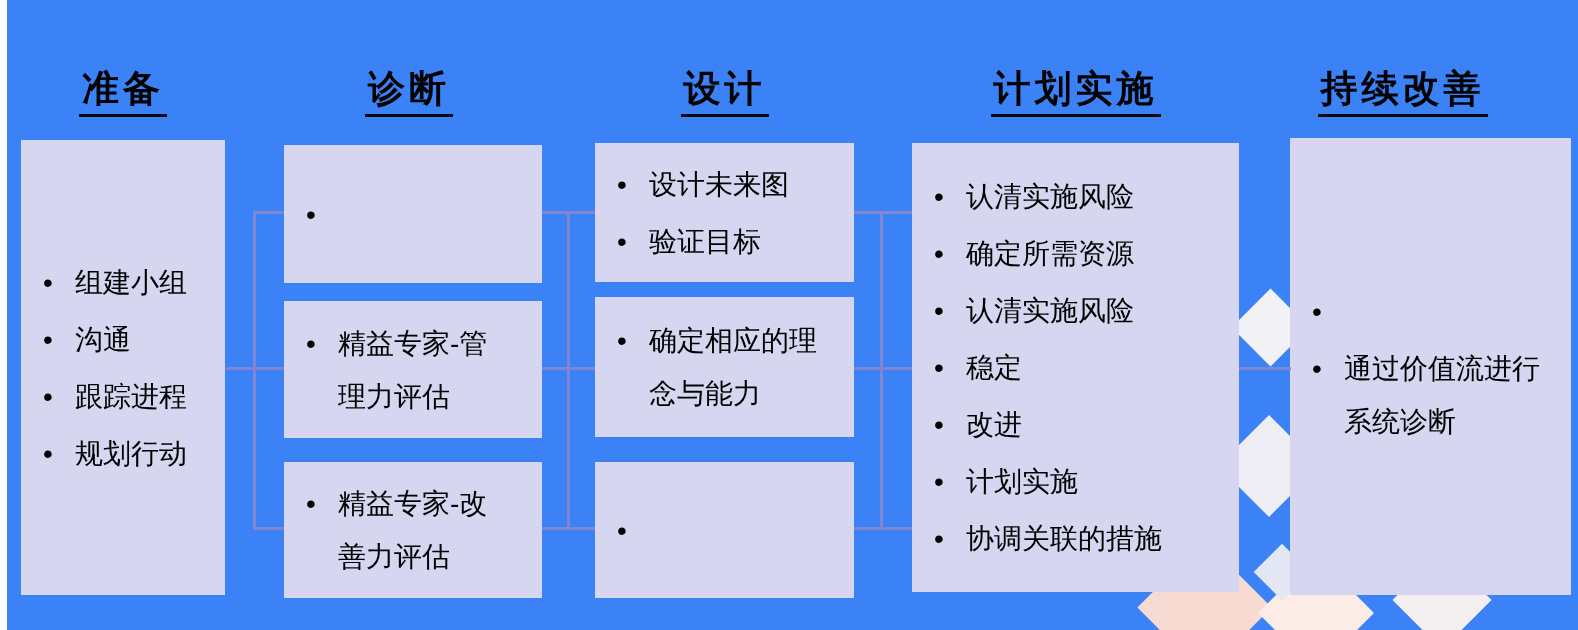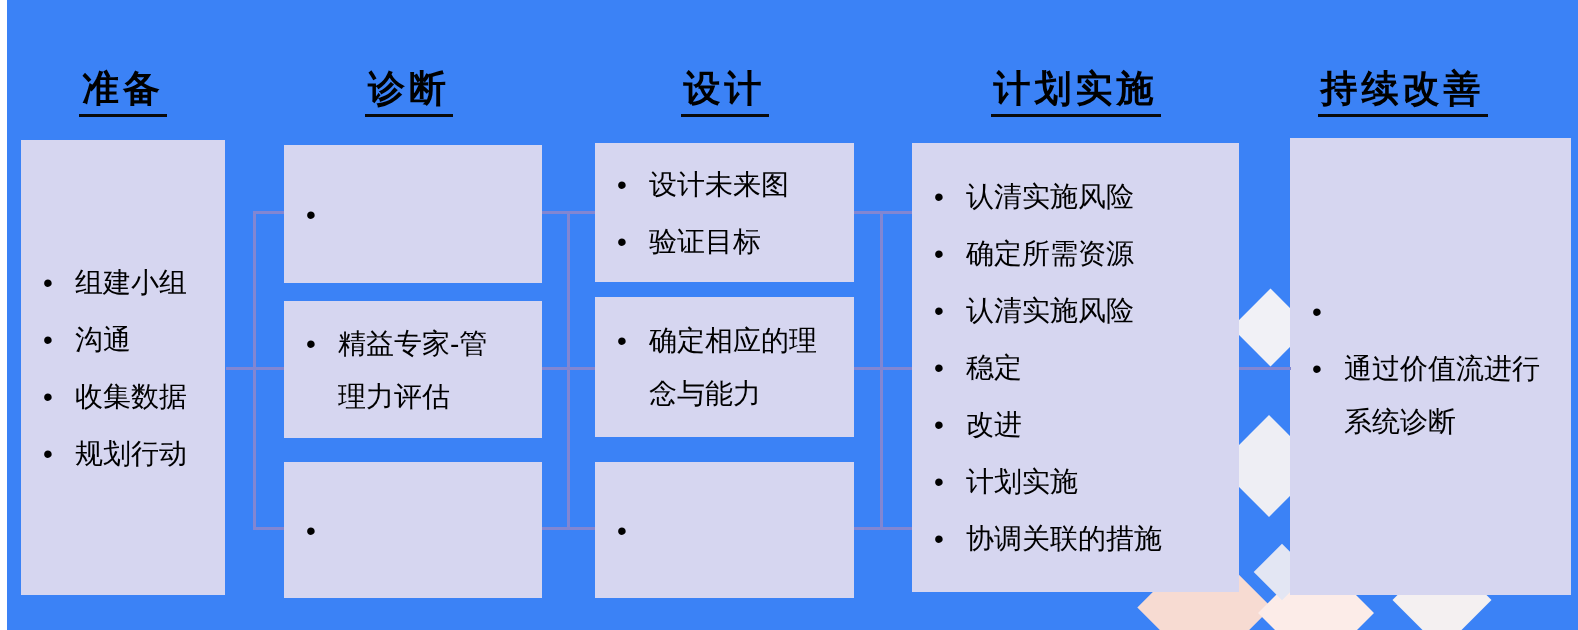--- a/index.html
+++ b/index.html
@@ -63,21 +63,21 @@
     <div class="li">
       <span class="dot">•</span>
       <span class="t">组建小组</span>
     </div>
     <div class="li">
       <span class="dot">•</span>
       <span class="t">沟通</span>
     </div>
     <div class="li">
       <span class="dot">•</span>
-      <span class="t">收集数据</span>
+      <span class="t">跟踪进程</span>
     </div>
     <div class="li">
       <span class="dot">•</span>
       <span class="t">规划行动</span>
     </div>
   </div>
 
   <div class="box w174" style="left:277px;top:145px;width:258px;height:138px;">
     <div class="li">
       <span class="dot">•</span>
@@ -85,20 +85,21 @@
   </div>
   <div class="box w174" style="left:277px;top:301px;width:258px;height:137px;">
     <div class="li">
       <span class="dot">•</span>
       <span class="t">精益专家-管理力评估</span>
     </div>
   </div>
   <div class="box w174" style="left:277px;top:462px;width:258px;height:136px;">
     <div class="li">
       <span class="dot">•</span>
+      <span class="t">精益专家-改善力评估</span>
     </div>
   </div>
 
   <div class="box w174" style="left:588px;top:143px;width:259px;height:139px;">
     <div class="li">
       <span class="dot">•</span>
       <span class="t">设计未来图</span>
     </div>
     <div class="li">
       <span class="dot">•</span>

